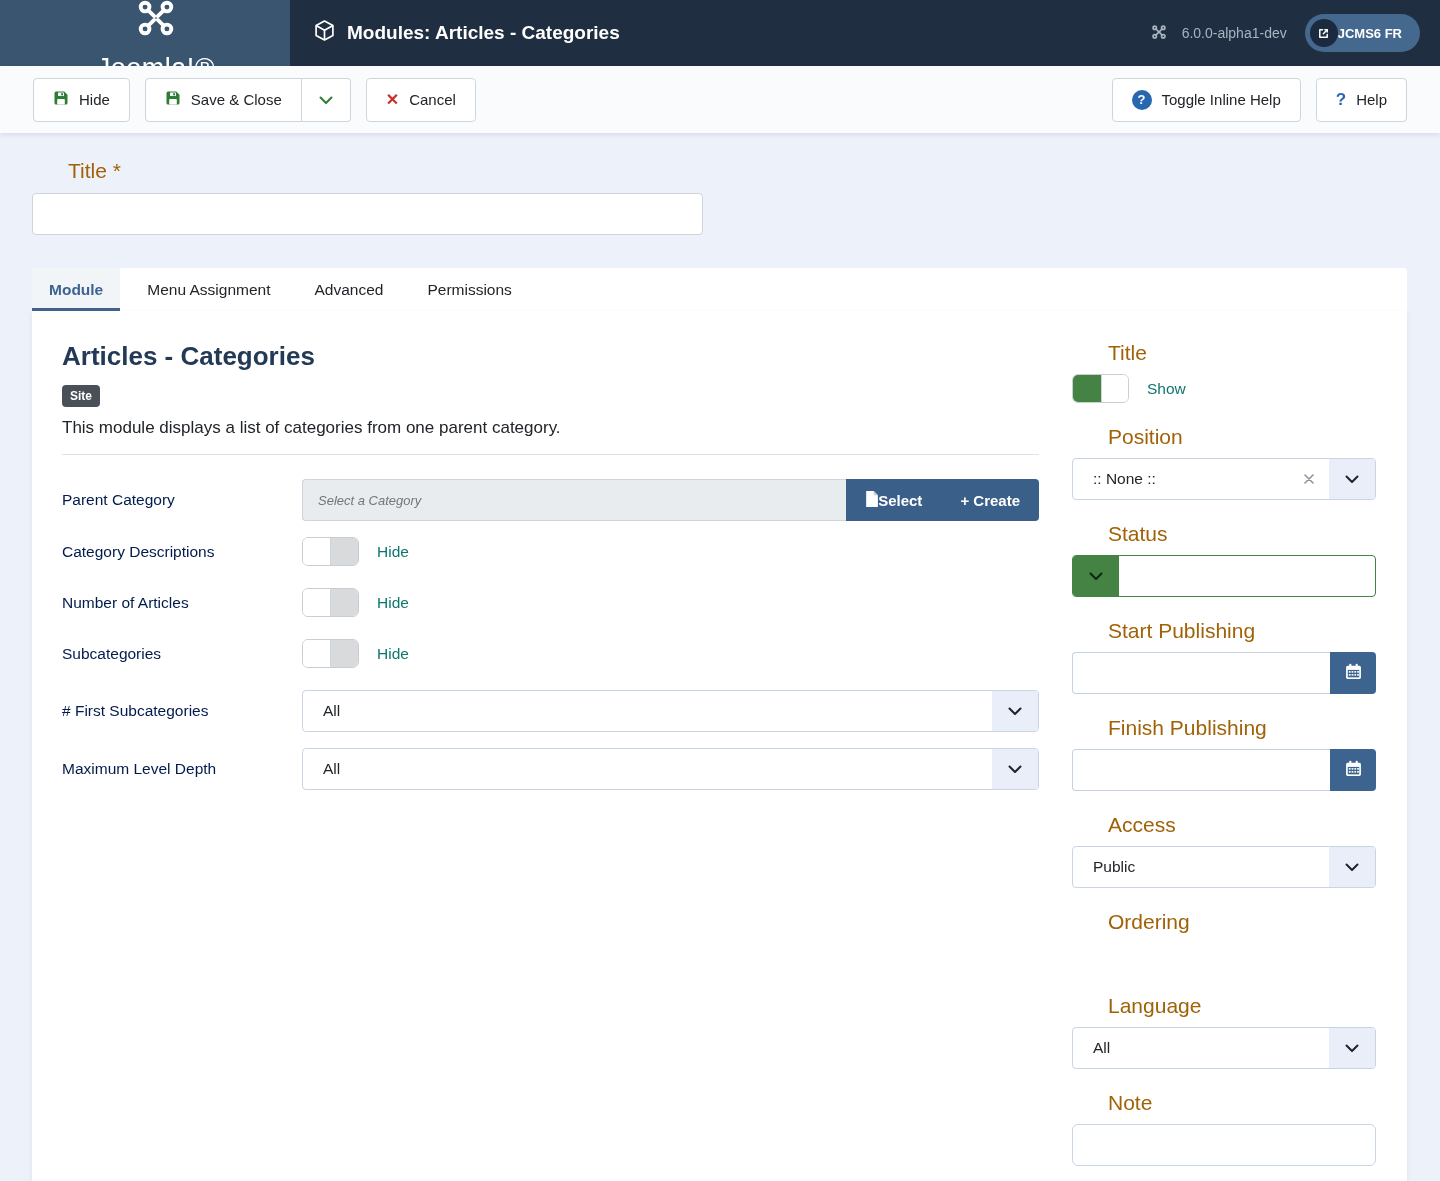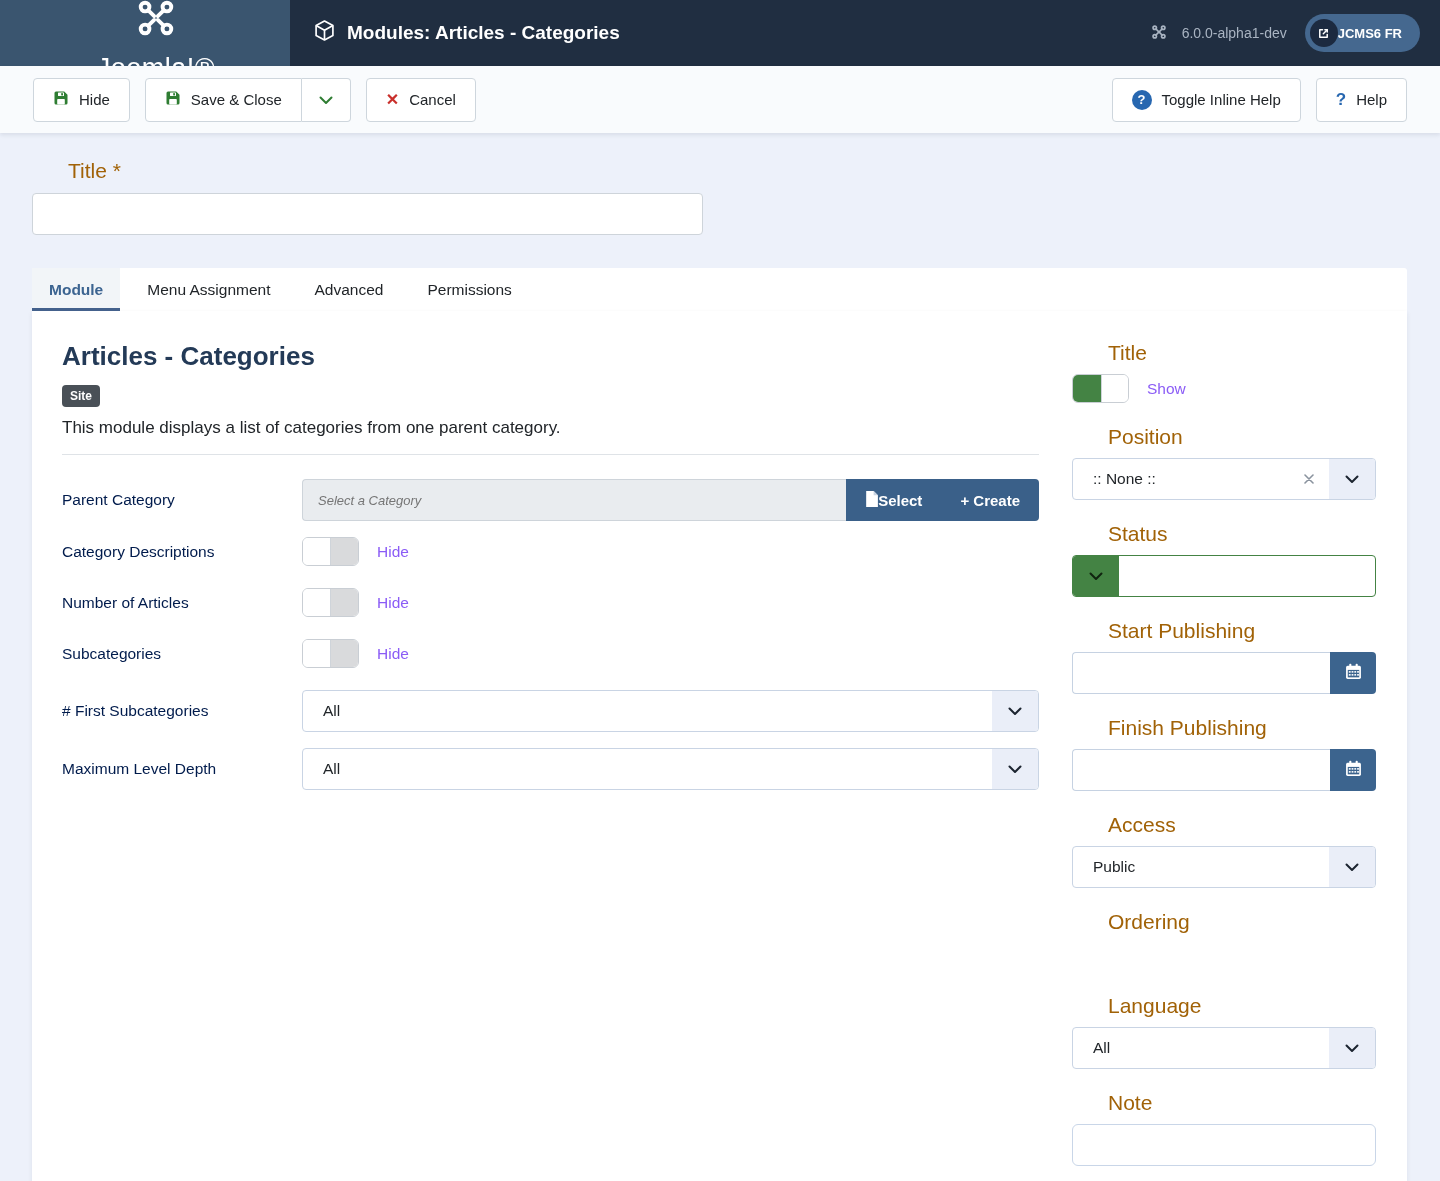--- a/index.html
+++ b/index.html
@@ -75,21 +75,21 @@
 
   
   .toggle { width:57px; height:29px; border-radius:6px; position:relative; overflow:hidden; cursor:pointer;
             border:1px solid #c9ced4; background:#fff; flex-shrink:0; }
   .toggle .half-l, .toggle .half-r { position:absolute; top:0; bottom:0; width:50%; }
   .toggle .half-l { left:0; } .toggle .half-r { right:0; }
   .toggle.off .half-l { background:#fff; border-right:1px solid #cfd4da; }
   .toggle.off .half-r { background:#d9dadc; }
   .toggle.on  .half-l { background:#448344; }
   .toggle.on  .half-r { background:#fff; border-left:1px solid #cfd4da; }
-  .toggle-text { margin-left:18px; font-size:15.5px; color:#8b5cf6; }
+  .toggle-text { margin-left:18px; font-size:15.5px; color:#0f766e; }
 
   
   .sel { display:flex; align-items:stretch; height:42px; background:#fff; border:1px solid #c9d4e4;
          border-radius:4px; width:100%; cursor:pointer; overflow:hidden; }
   .sel .sel-value { flex:1; display:flex; align-items:center; padding:0 20px; font-size:15.5px; color:#212529; }
   .sel .sel-caret { width:46px; background:#eaeef8; display:flex; align-items:center; justify-content:center; }
   .sel .sel-clear { display:flex; align-items:center; padding-right:15px; }
   .sel.status { border-color:#448344; }
   .sel.status .sel-value { color:#2e7a33; }
   .sel.status .sel-caret { background:#448344; }

